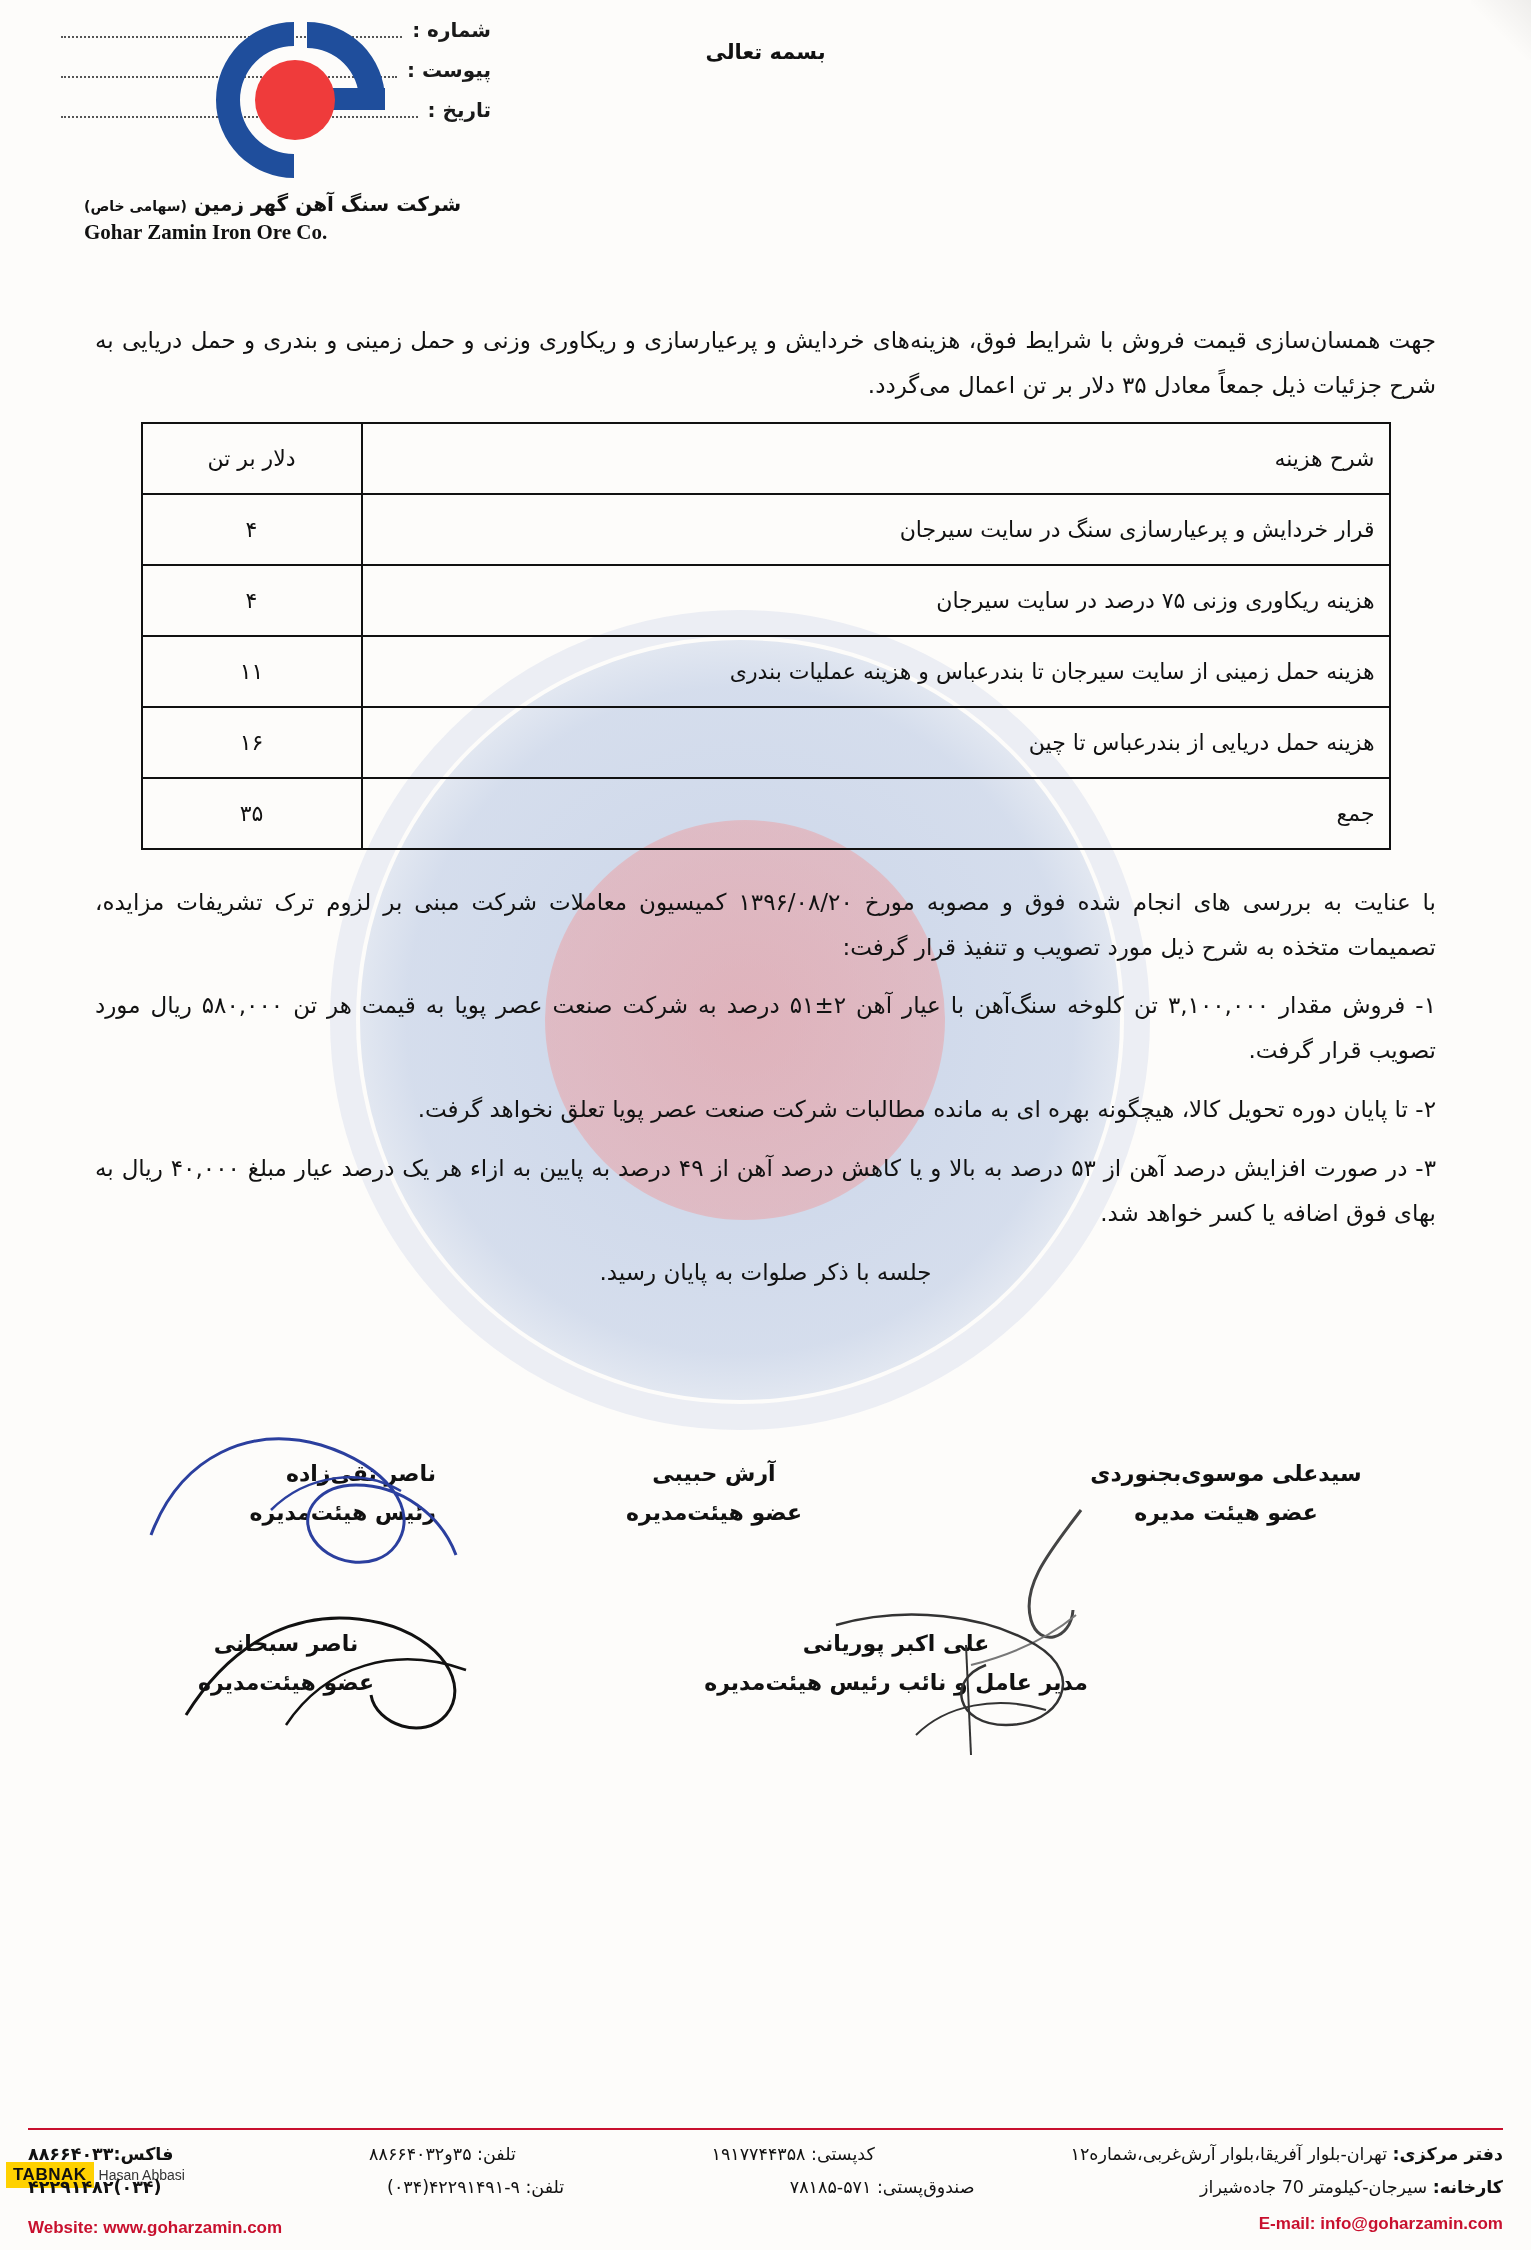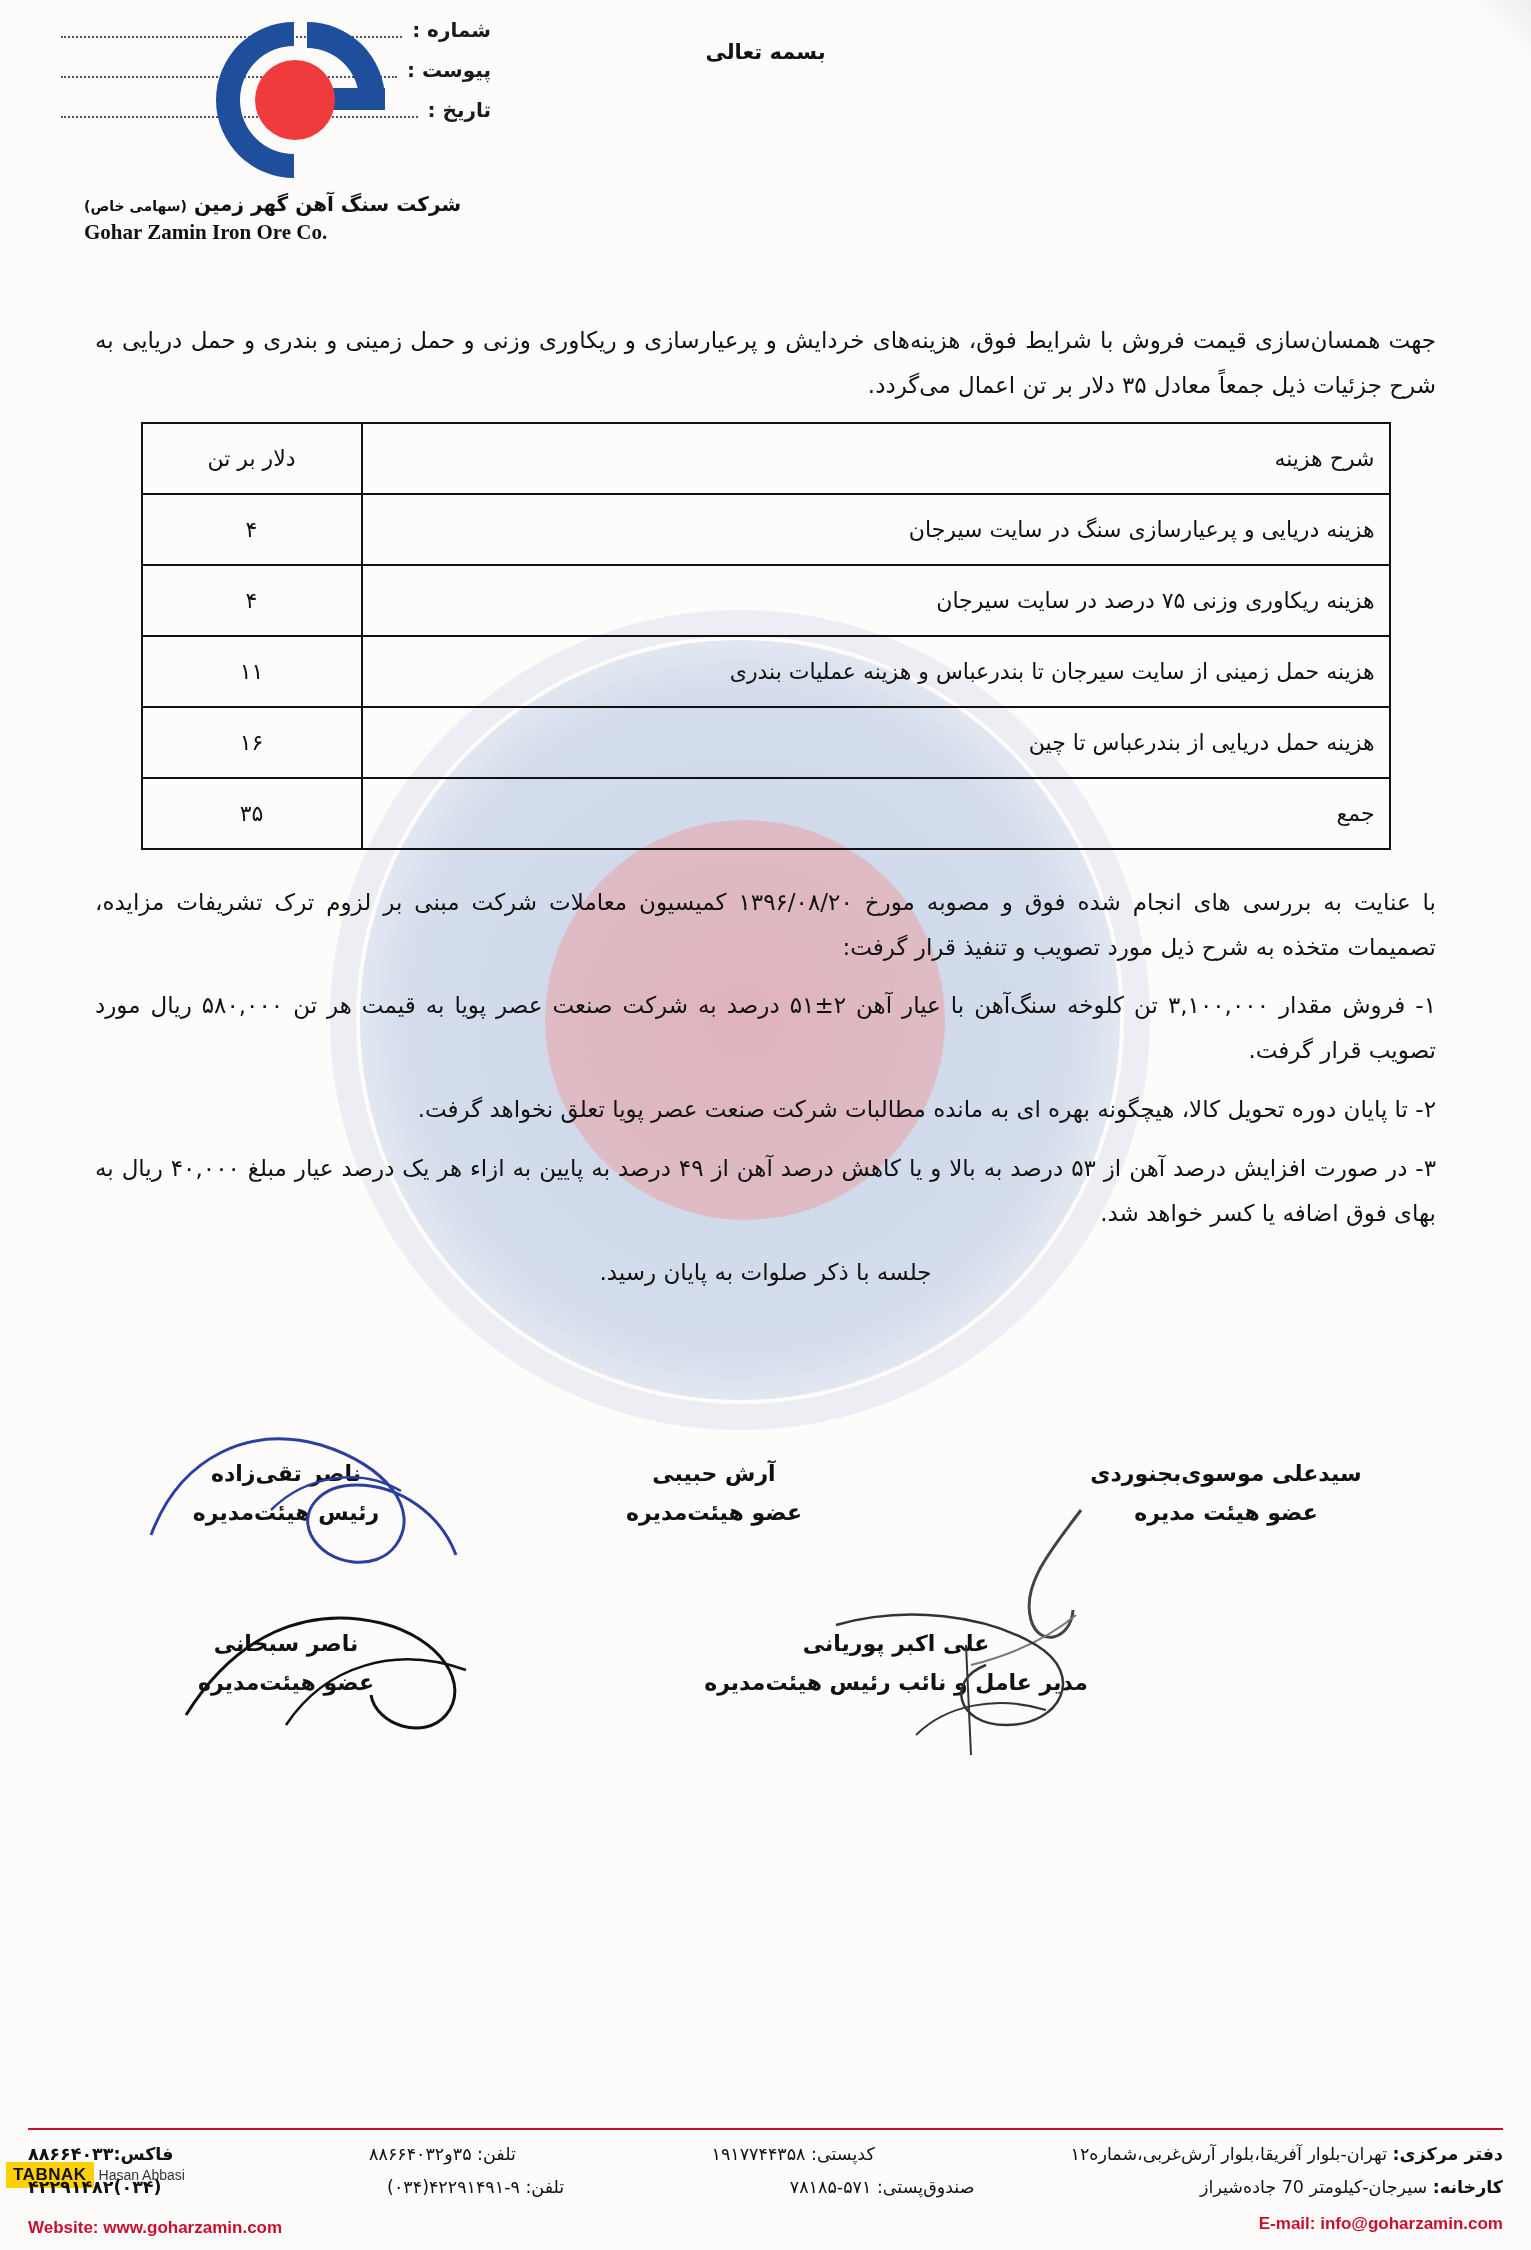--- a/index.html
+++ b/index.html
@@ -192,21 +192,21 @@
     font-size: 22px;
     line-height: 1.75;
     font-weight: bold;
     color: #111;
   }
   .sig .name { display: block; }
   .sig .role { display: block; }
 
   .sig-1 { top: 0;   right: 60px;  width: 300px; }
   .sig-2 { top: 0;   right: 572px; width: 300px; text-align: center; }
-  .sig-3 { top: 0;   right: 1000px;width: 300px; }
+  .sig-3 { top: 0;   right: 1000px;width: 300px; text-align: right; }
   .sig-4 { top: 170px; right: 1000px; width: 300px; }
   .sig-5 { top: 170px; right: 330px; width: 420px; }
 
   .scribble {
     position: absolute;
     pointer-events: none;
   }
 
   
   .footer {
@@ -328,21 +328,21 @@
 
     <table class="cost">
       <thead>
         <tr>
           <th>شرح هزینه</th>
           <th class="val">دلار بر تن</th>
         </tr>
       </thead>
       <tbody>
         <tr>
-          <td class="desc">هزینه دریایی و پرعیارسازی سنگ در سایت سیرجان</td>
+          <td class="desc">قرار خردایش و پرعیارسازی سنگ در سایت سیرجان</td>
           <td class="val">۴</td>
         </tr>
         <tr>
           <td class="desc">هزینه ریکاوری وزنی ۷۵ درصد در سایت سیرجان</td>
           <td class="val">۴</td>
         </tr>
         <tr>
           <td class="desc">هزینه حمل زمینی از سایت سیرجان تا بندرعباس و هزینه عملیات بندری</td>
           <td class="val">۱۱</td>
         </tr>

